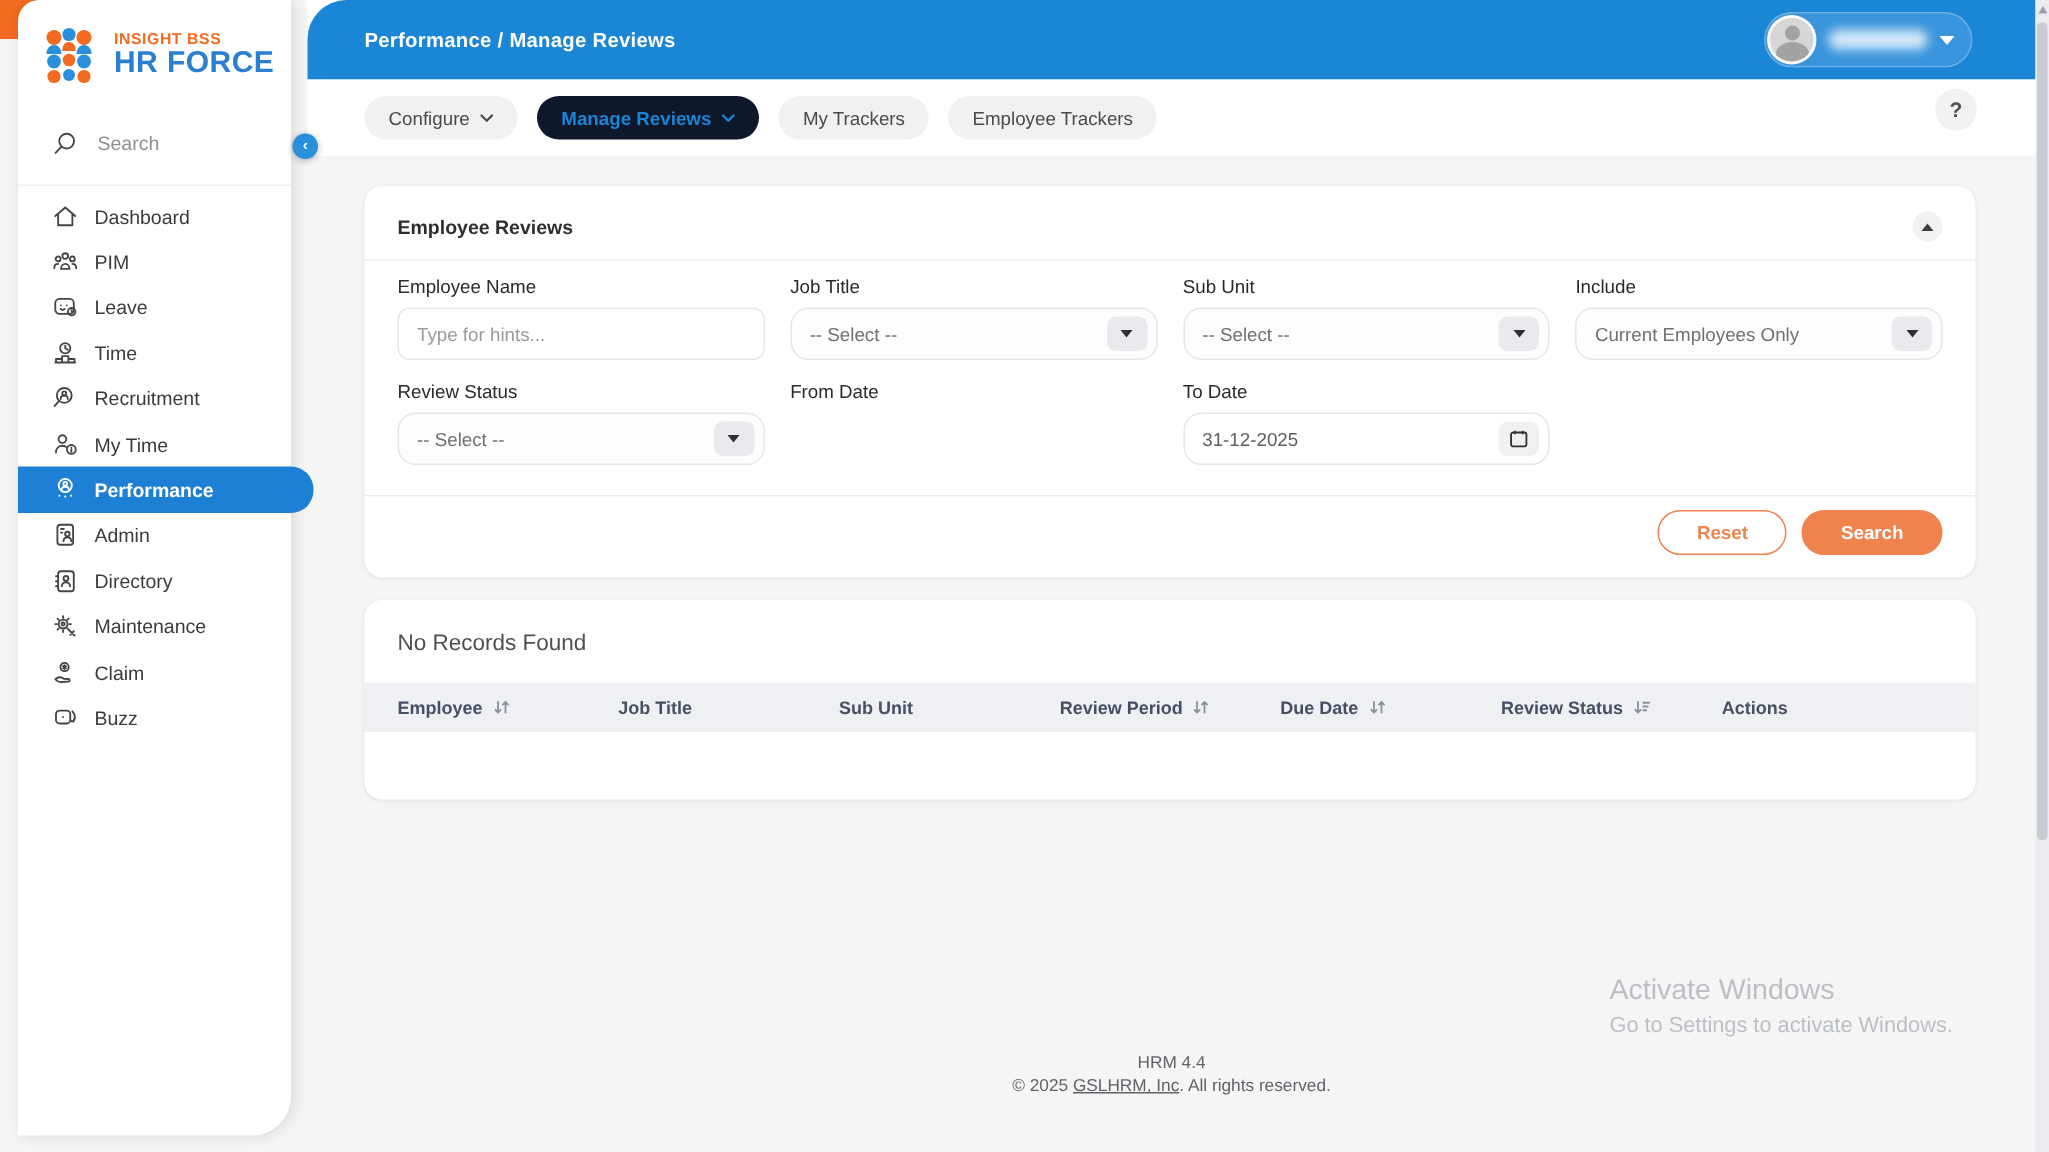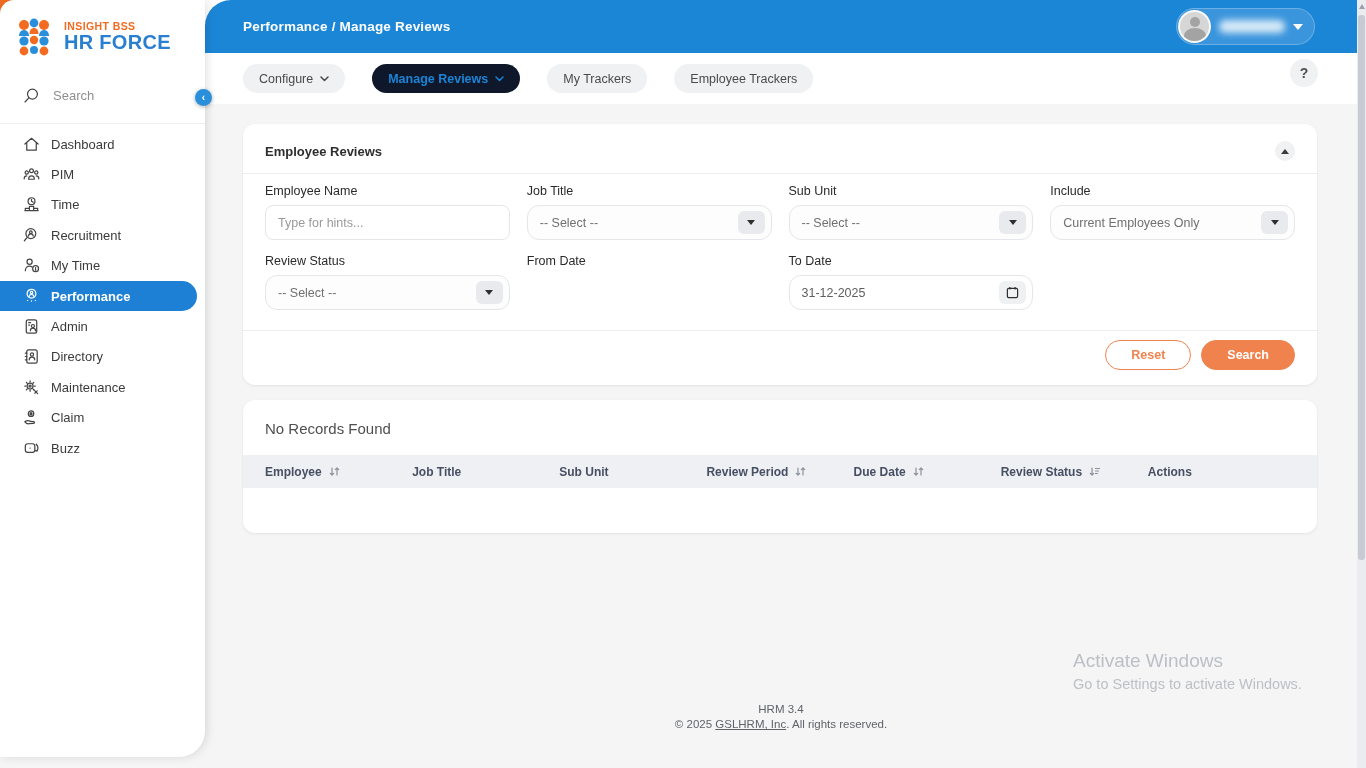--- a/index.html
+++ b/index.html
@@ -1,20 +1,20 @@
 <!DOCTYPE html>
 <html><head>
 <meta charset="utf-8">
 <style>
   * { margin:0; padding:0; box-sizing:border-box; }
   html,body { width:1366px; height:768px; overflow:hidden; font-family:"Liberation Sans", sans-serif; background:#f5f5f6; }
 
   
   .corner-accent { position:absolute; left:0; top:0; width:26px; height:26px; background:#f26b21; }
-  .sidebar { position:absolute; left:0; top:0; width:205px; height:757px; background:#ffffff;
+  .sidebar { position:absolute; left:12px; top:0; width:182px; height:757px; background:#ffffff;
              border-radius:14px 0 26px 0; box-shadow:2px 0 10px rgba(0,0,0,.12); z-index:5; }
   .logo-row { display:flex; align-items:center; gap:8px; padding:14px 0 6px 12px; }
   .logo-text .l1 { color:#f26b21; font-weight:bold; font-size:10.5px; letter-spacing:.4px; }
   .logo-text .l2 { color:#2a7fd0; font-weight:bold; font-size:20px; letter-spacing:.3px; line-height:20px; }
   .search-row { display:flex; align-items:center; gap:12px; padding:22px 0 18px 22px; border-bottom:1px solid #efefef; }
   .search-row .hint { color:#8f8f8f; font-size:13px; }
   .collapse-btn { position:absolute; left:195px; top:89px; width:17px; height:17px; border-radius:50%;
                   background:#2a8fdb; color:#fff; font-size:10px; font-weight:bold; display:flex; align-items:center;
                   justify-content:center; box-shadow:0 1px 4px rgba(0,0,0,.3); z-index:9; }
   .nav { margin-top:5px; }
@@ -36,21 +36,21 @@
   .user-pill { position:absolute; right:42px; top:8px; height:37px; min-width:136px; border-radius:19px;
                background:#3a95dc; display:flex; align-items:center; padding:0 12px 0 2px; gap:8px; cursor:pointer;
                box-shadow:0 0 0 1px rgba(255,255,255,.25) inset; }
   .avatar { width:33px; height:33px; border-radius:50%; background:#d6d6d6; border:2px solid rgba(255,255,255,.85); overflow:hidden; position:relative; }
   .avatar .head { position:absolute; left:9.5px; top:5px; width:10px; height:10px; border-radius:50%; background:#a3a3a3; }
   .avatar .body { position:absolute; left:3.5px; top:16px; width:22px; height:16px; border-radius:50% 50% 0 0; background:#a3a3a3; }
   .user-name-blur { width:66px; height:13px; border-radius:6px; background:rgba(255,255,255,.8); filter:blur(3.5px); }
   .caret-down-white { width:0; height:0; border-left:5px solid transparent; border-right:5px solid transparent; border-top:6px solid #ffffff; }
 
   .tabsrow { position:absolute; left:205px; top:53px; right:9px; height:51px; background:#ffffff;
-             display:flex; align-items:center; padding-left:38px; gap:27px; }
+             display:flex; align-items:center; padding-left:38px; gap:13px; }
   .tab-pill { height:29px; border-radius:15px; background:#f0f1f3; display:inline-flex; align-items:center; gap:7px;
               padding:0 16px; font-size:12.5px; color:#4a4a4a; cursor:pointer; white-space:nowrap; }
   .tab-pill.active { background:#0f172a; color:#1a84d6; font-weight:bold; }
   .chev { width:9px; height:6px; }
   .chev path { fill:none; stroke:#4a4a4a; stroke-width:1.5; stroke-linecap:round; stroke-linejoin:round; }
   .tab-pill.active .chev path { stroke:#1a84d6; }
   .help-btn { position:absolute; right:48px; top:59px; width:28px; height:28px; border-radius:50%; background:#f0f1f3;
               display:flex; align-items:center; justify-content:center; font-size:14px; font-weight:bold; color:#4f4f4f; cursor:pointer; }
 
   
@@ -178,20 +178,29 @@
       <svg class="icon18" viewBox="0 0 20 20">
           <circle cx="10" cy="6" r="2"></circle>
           <circle cx="5" cy="8" r="1.7"></circle>
           <circle cx="15" cy="8" r="1.7"></circle>
           <path d="M7 15c0-2 1.3-3.5 3-3.5s3 1.5 3 3.5zM2.3 14.5c0-1.8 1.2-3 2.7-3M17.7 14.5c0-1.8-1.2-3-2.7-3"></path>
         </svg>
       <span class="lbl">PIM</span>
     </div>
     <div class="nav-item">
       <svg class="icon18" viewBox="0 0 20 20">
+          <rect x="3" y="4.5" width="13" height="10.5" rx="3"></rect>
+          <path d="M7 9 h.01 M11 9 h.01 M6.8 11.5c.8.8 2 .8 2.8 0"></path>
+          <circle cx="14.5" cy="13.5" r="2.6"></circle>
+          <path d="M14.5 12.4v1.1l.8.5"></path>
+        </svg>
+      <span class="lbl">Leave</span>
+    </div>
+    <div class="nav-item">
+      <svg class="icon18" viewBox="0 0 20 20">
           <circle cx="10" cy="6.5" r="3.6"></circle>
           <path d="M10 4.6 V6.5 L11.8 7.6 M3.5 16.5 v-2.5 h4.3 v2.5 M7.8 16.5 v-4.5 h4.4 v4.5 M12.2 16.5 v-2.5 h4.3 v2.5 M3 16.5 h14"></path>
         </svg>
       <span class="lbl">Time</span>
     </div>
     <div class="nav-item">
       <svg class="icon18" viewBox="0 0 20 20">
           <circle cx="9.3" cy="8" r="5.2"></circle>
           <path d="M5.5 12 L2.5 15.5"></path>
           <circle cx="9.3" cy="6.6" r="1.4"></circle>
@@ -375,21 +384,21 @@
             <path d="M3 2v7 M1.3 7.3 3 9l1.7-1.7 M6.5 2.5h4 M6.5 5h3 M6.5 7.5h2"></path>
           </svg>
       </div>
       <div class="th">
         <span>Actions</span>
       </div>
     </div>
   </div>
 
   <div class="footer">
-    <div>HRM 3.4</div>
+    <div>HRM 4.4</div>
     <div><span>© 2025 </span><a>GSLHRM, Inc</a><span>. All rights reserved.</span></div>
   </div>
 </div>
 
 <div class="watermark">
   <div class="w1">Activate Windows</div>
   <div class="w2">Go to Settings to activate Windows.</div>
 </div>
 
 <div class="scrollbar">

